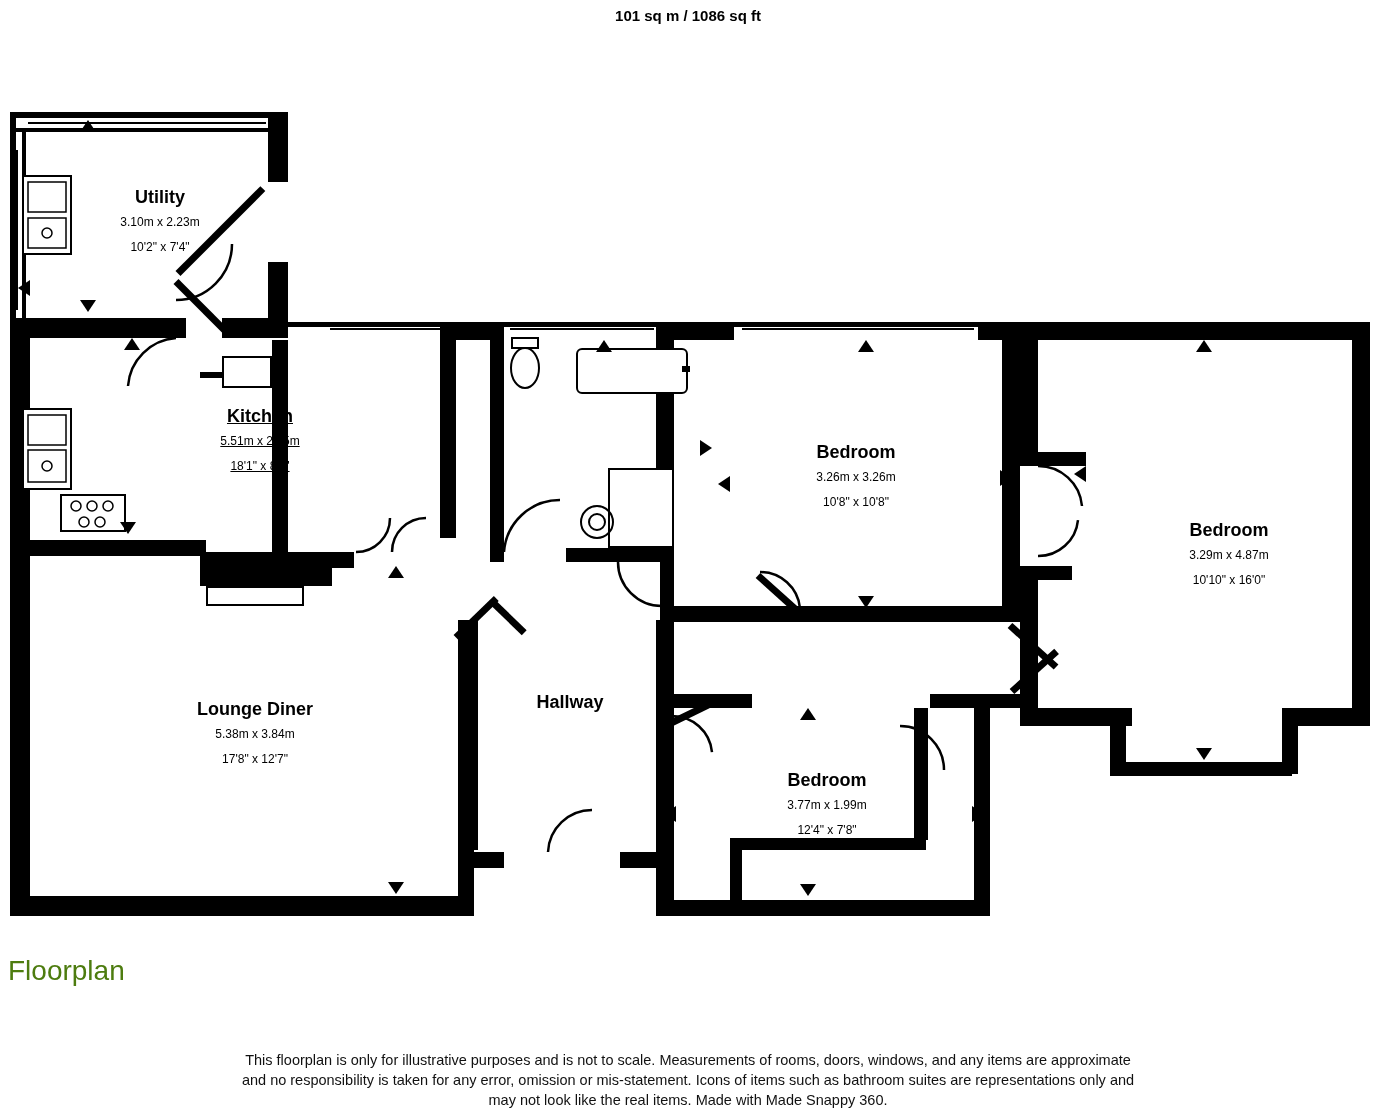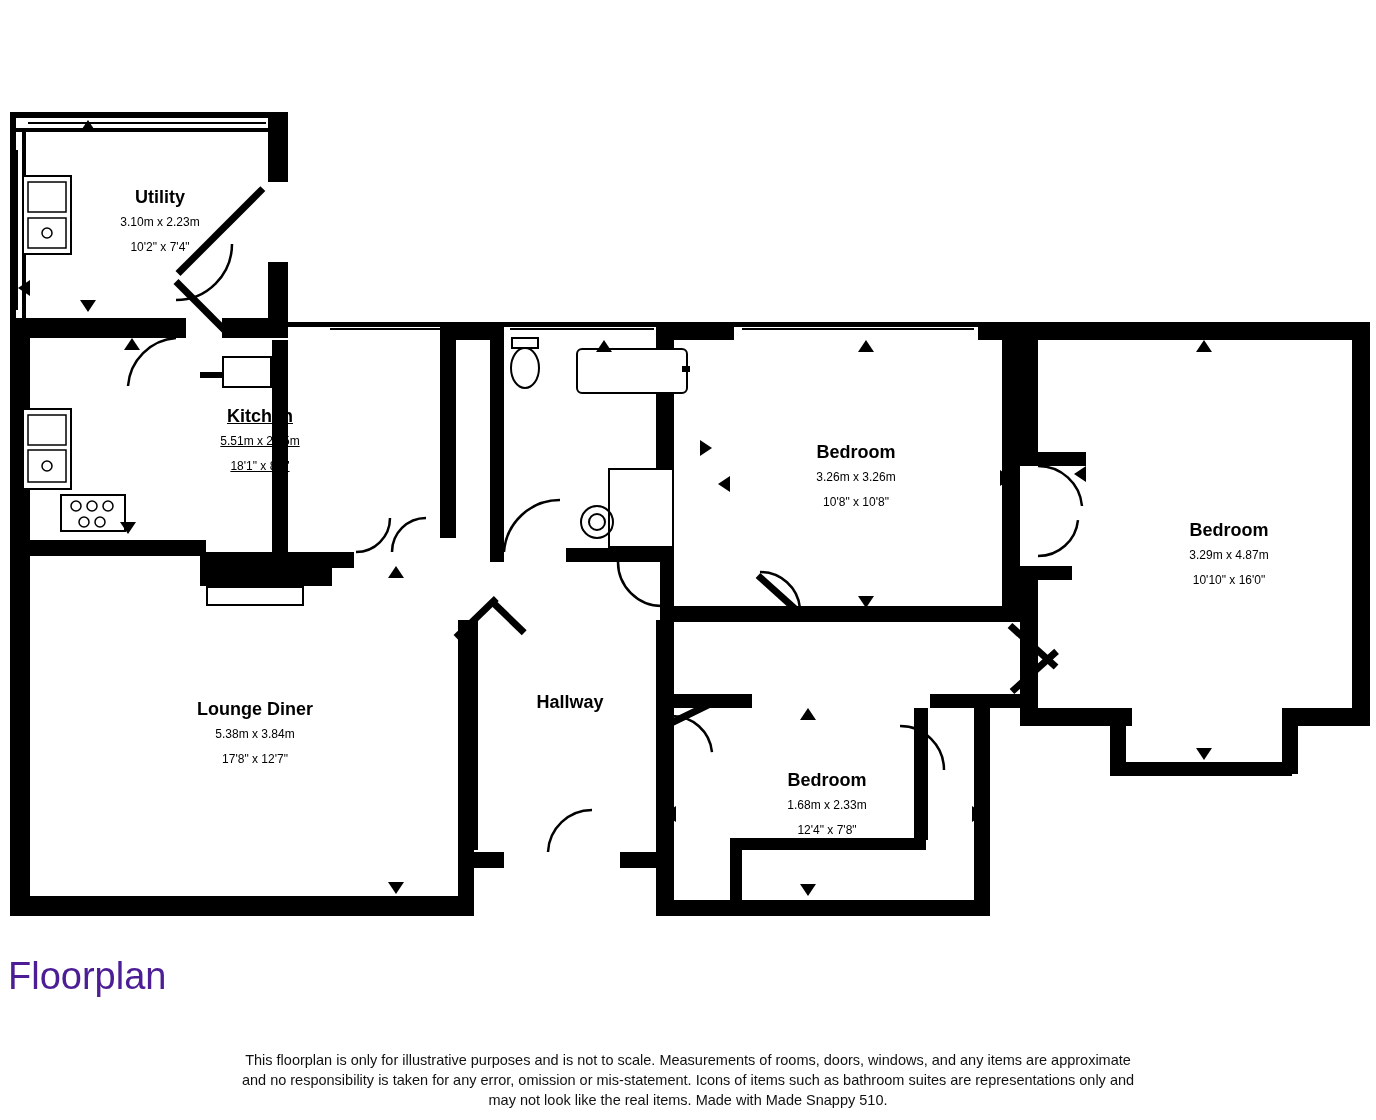--- a/index.html
+++ b/index.html
@@ -44,22 +44,22 @@
     display: block;
   }
   .label .dim {
     display: block;
     font-size: 12px;
   }
   .floorplan-title {
     position: absolute;
     left: 8px;
     top: 955px;
-    font-size: 38px;
-    color: #4c1d95;
+    font-size: 28px;
+    color: #4d7c0f;
   }
   .disclaimer {
     position: absolute;
     left: 0;
     top: 1050px;
     width: 1376px;
     text-align: center;
     font-size: 14.5px;
     line-height: 20px;
     color: #111;
@@ -85,20 +85,21 @@
     top: 0;
     width: 1376px;
     height: 1120px;
     overflow: visible;
   }
 </style>
 </head>
 <body>
 
 <div class="header">
+  <div>101 sq m / 1086 sq ft</div>
 </div>
 
 <div class="plan">
 
   <div class="w" style="left:10px; top:112px; width:278px; height:6px;"></div>
   <div class="w" style="left:10px; top:128px; width:268px; height:4px;"></div>
   <div class="w" style="left:10px; top:112px; width:6px; height:212px;"></div>
   <div class="w" style="left:22px; top:128px; width:4px; height:196px;"></div>
   <div class="w" style="left:268px; top:112px; width:20px; height:70px;"></div>
   <div class="w" style="left:268px; top:262px; width:20px; height:62px;"></div>
@@ -306,24 +307,24 @@
     <span class="dim">5.38m x 3.84m</span>
     <span class="dim">17'8" x 12'7"</span>
   </div>
 
   <div class="label" style="left:470px; top:690px; width:200px;">
     <span class="rname">Hallway</span>
   </div>
 
   <div class="label" style="left:716px; top:768px; width:222px;">
     <span class="rname">Bedroom</span>
-    <span class="dim">1.68m x 2.33m</span>
+    <span class="dim">3.77m x 1.99m</span>
     <span class="dim">12'4" x 7'8"</span>
   </div>
 </div>
 
 <div class="floorplan-title">Floorplan</div>
 
 <div class="disclaimer">
   <div>This floorplan is only for illustrative purposes and is not to scale. Measurements of rooms, doors, windows, and any items are approximate</div>
   <div>and no responsibility is taken for any error, omission or mis-statement. Icons of items such as bathroom suites are representations only and</div>
-  <div>may not look like the real items. Made with Made Snappy 510.</div>
+  <div>may not look like the real items. Made with Made Snappy 360.</div>
 </div>
 
 </body></html>

